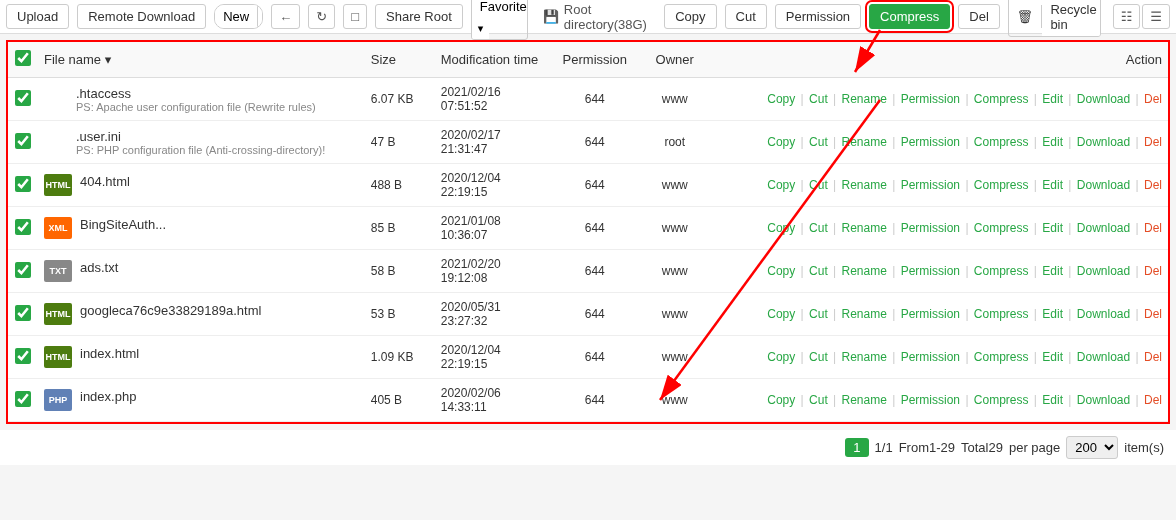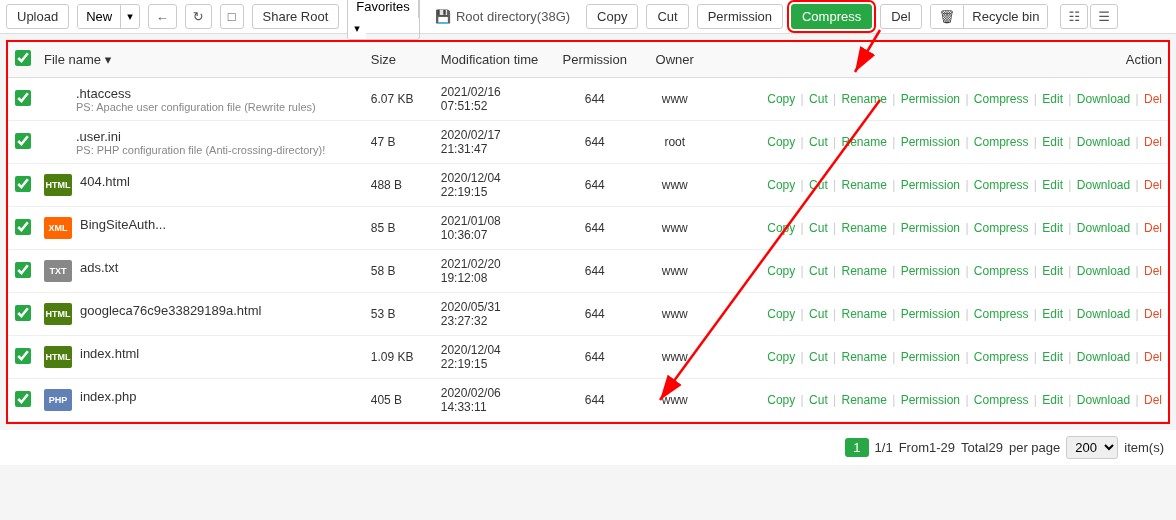--- a/index.html
+++ b/index.html
@@ -192,21 +192,21 @@
     input[type="checkbox"] {
       width: 16px;
       height: 16px;
       accent-color: #28a745;
     }
 
     .new-btn-group {
       display: flex;
       align-items: center;
       border: 1px solid #ccc;
-      border-radius: 3px;
+      border-radius: 10px;
       overflow: hidden;
     }
     .new-btn-main {
       padding: 4px 8px;
       background: #fff;
       cursor: pointer;
       font-size: 13px;
       border: none;
       border-right: 1px solid #ccc;
     }
@@ -248,20 +248,21 @@
     .col-owner { width: 80px; text-align: center; }
     .col-action { min-width: 280px; text-align: right; }
   </style>
 </head>
 <body>
 
 <div class="page-container">
 
   <div class="toolbar">
     <button class="toolbar-btn">Upload</button>
+    <button class="toolbar-btn">Remote Download</button>
 
     <div class="new-btn-group">
       <button class="new-btn-main">New</button>
       <button class="new-btn-drop">▾</button>
     </div>
 
     <button class="toolbar-icon-btn">←</button>
     <button class="toolbar-icon-btn">↻</button>
     <button class="toolbar-icon-btn">□</button>
 

